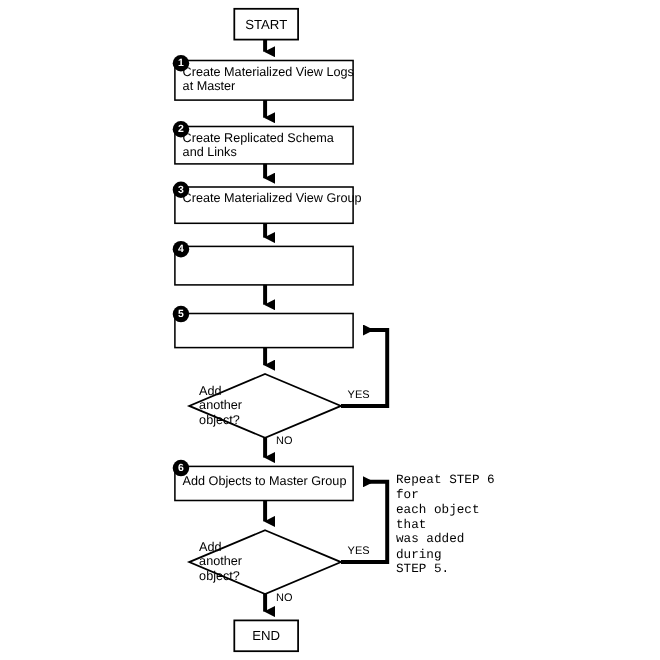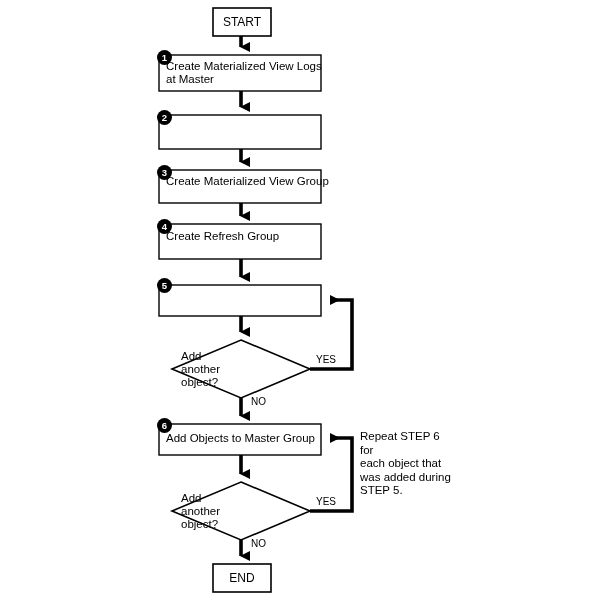--- a/index.html
+++ b/index.html
@@ -64,21 +64,21 @@
     width: 120px;
   }
   .edge-label {
     position: absolute;
     font-family: "Liberation Sans", sans-serif;
     font-size: 10px;
     color: #000000;
   }
   .note-text {
     position: absolute;
-    font-family: Liberation Sans, sans-serif;
+    font-family: Liberation Mono, monospace;
     font-size: 11.5px;
     line-height: 13.5px;
     color: #000000;
     white-space: pre-line;
     width: 95px;
   }
 </style>
 </head>
 <body>
 
@@ -124,26 +124,27 @@
   </svg>
 
   <div class="terminator-text" style="left:213px; top:15px;">START</div>
   <div class="terminator-text" style="left:213px; top:571px;">END</div>
 
   <div class="badge-num" style="left:157px; top:50px;">1</div>
   <div class="node-text" style="left:166px; top:60px;">Create Materialized View Logs
 at Master</div>
 
   <div class="badge-num" style="left:157px; top:110px;">2</div>
+  <div class="node-text" style="left:166px; top:120px;">Create Replicated Schema
+and Links</div>
 
   <div class="badge-num" style="left:157px; top:165px;">3</div>
   <div class="node-text" style="left:166px; top:175px;">Create Materialized View Group</div>
 
   <div class="badge-num" style="left:157px; top:219px;">4</div>
-  <div class="node-text" style="left:166px; top:230px;">Create Refresh Group</div>
 
   <div class="badge-num" style="left:157px; top:278px;">5</div>
 
   <div class="badge-num" style="left:157px; top:418px;">6</div>
   <div class="node-text" style="left:166px; top:432px;">Add Objects to Master Group</div>
 
   <div class="diamond-text" style="left:181px; top:350px;">Add
 another
 object?</div>
   <div class="edge-label" style="left:316px; top:354px;">YES</div>

